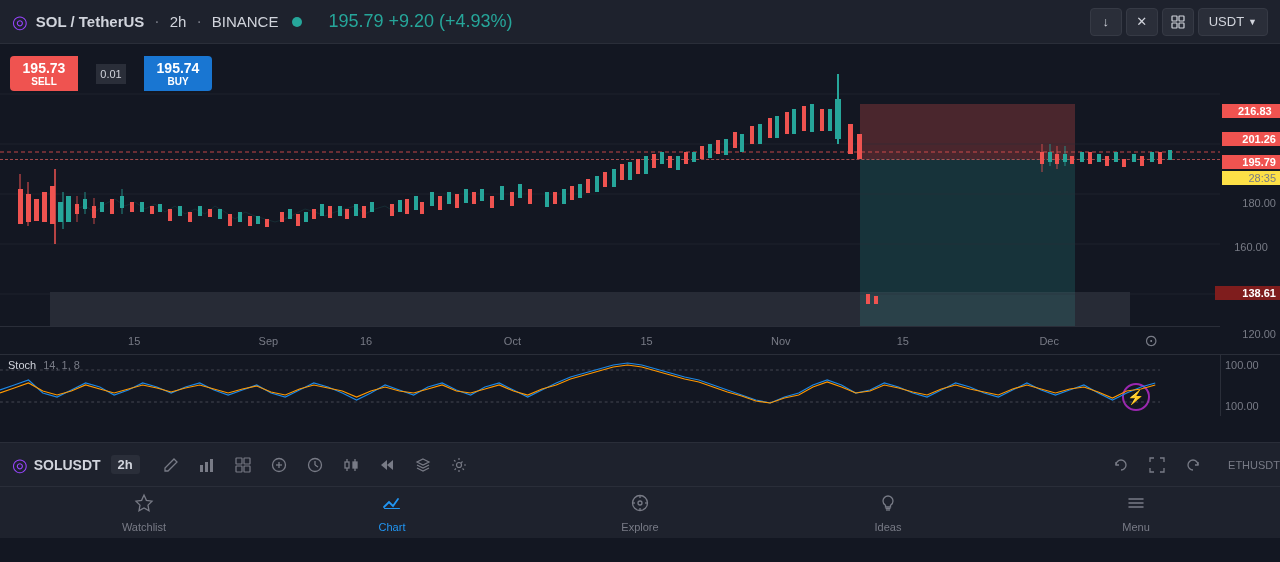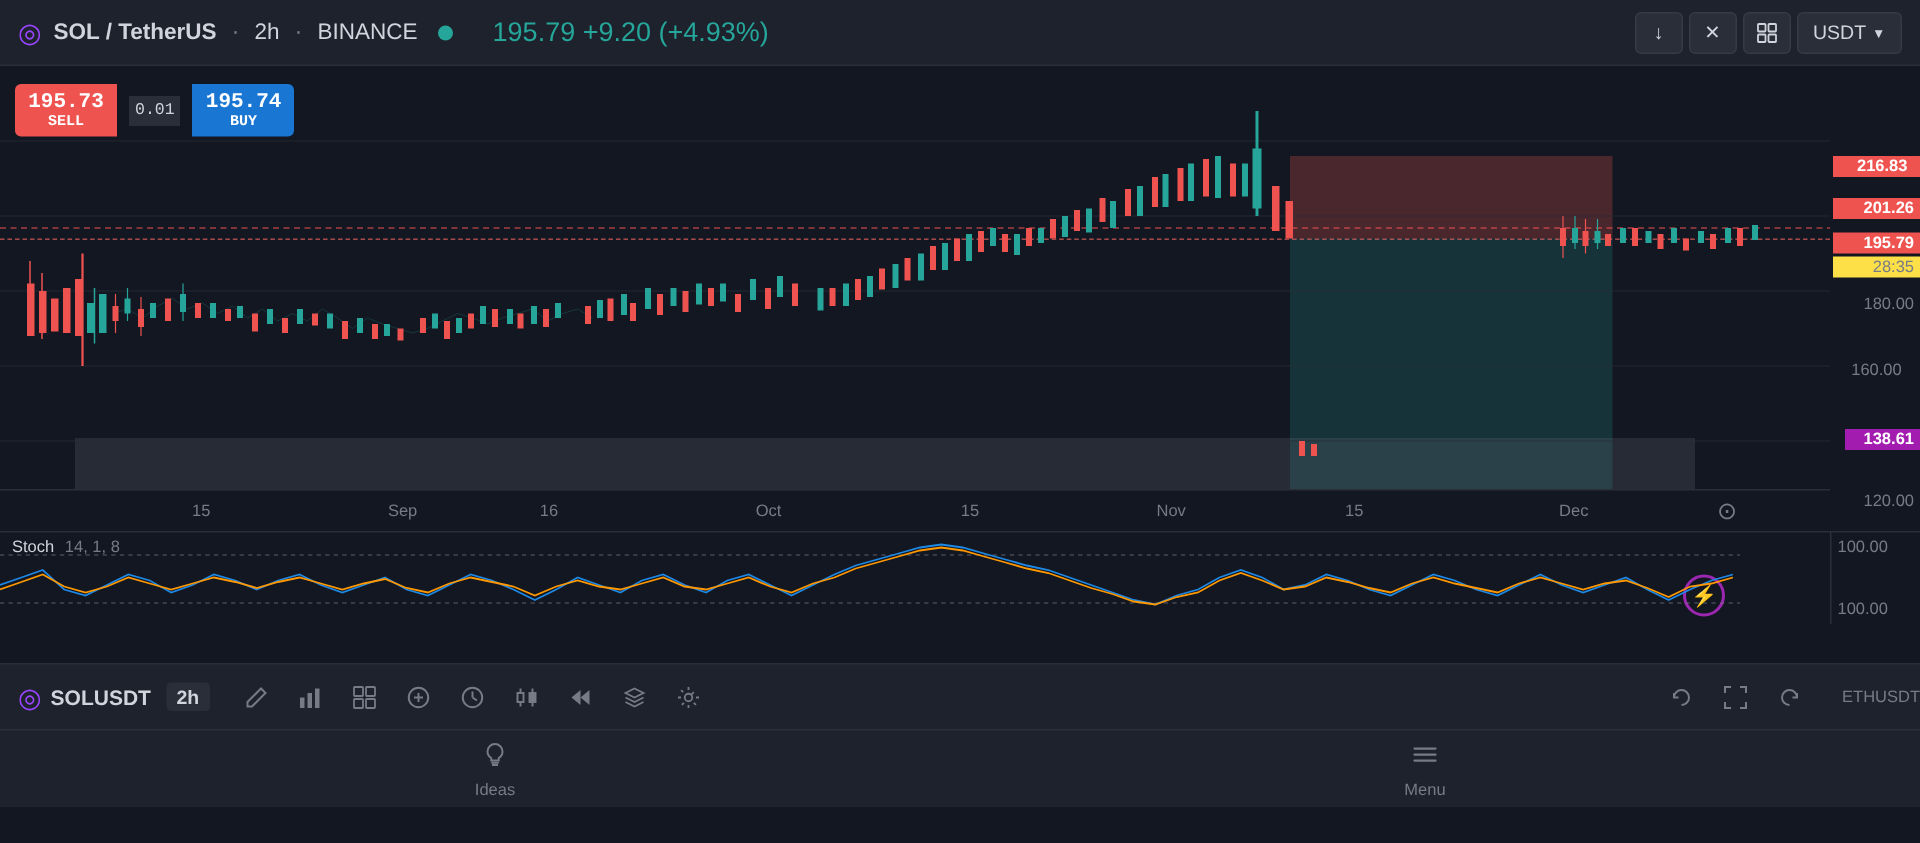--- a/index.html
+++ b/index.html
@@ -64,24 +64,23 @@
       background: #131722;
       overflow: hidden;
     }
 
     
     .price-overlay {
       position: absolute;
       top: 12px;
       left: 10px;
       display: flex;
-      gap: 8px;
+      gap: 18px;
       align-items: center;
       z-index: 10;
-      font-family: Liberation Mono, monospace;
     }
     .sell-btn {
       background: #ef5350;
       color: #fff;
       border: none;
       border-radius: 4px 0 0 4px;
       padding: 4px 8px;
       font-size: 13px;
       font-weight: 600;
       cursor: pointer;
@@ -551,21 +550,21 @@
     <line x1="1050" y1="100" x2="1050" y2="122" stroke="#26a69a" stroke-width="0.8"></line>
     <line x1="1065" y1="102" x2="1065" y2="122" stroke="#26a69a" stroke-width="0.8"></line>
   </svg>
 
   <div style="position:absolute;right:0;top:60px;background:#ef5350;color:#fff;font-size:11px;font-weight:600;padding:1px 16px;width:58px;text-align:right;">216.83</div>
   <div style="position:absolute;right:0;top:88px;background:#ef5350;color:#fff;font-size:11px;font-weight:600;padding:1px 4px;width:58px;text-align:right;">201.26</div>
   <div style="position:absolute;right:0;top:111px;background:#ef5350;color:#fff;font-size:11px;font-weight:600;padding:1px 4px;width:58px;text-align:right;">195.79</div>
   <div style="position:absolute;right:0;top:127px;background:#fde047;color:#787b86;font-size:11px;padding:1px 4px;width:58px;text-align:right;">28:35</div>
   <div style="position:absolute;right:0;top:152px;color:#787b86;font-size:11px;padding:1px 4px;width:58px;text-align:right;">180.00</div>
   <div style="position:absolute;right:0;top:196px;color:#787b86;font-size:11px;padding:1px 4px;width:58px;text-align:center;">160.00</div>
-  <div style="position:absolute;right:0;top:242px;background:#a21caf;color:#fff;font-size:11px;font-weight:600;padding:1px 4px;width:50px;text-align:right;">138.61</div>
+  <div style="position:absolute;right:0;top:242px;background:#7f1d1d;color:#fff;font-size:11px;font-weight:600;padding:1px 4px;width:65px;text-align:right;">138.61</div>
   <div style="position:absolute;right:0;top:283px;color:#787b86;font-size:11px;padding:1px 4px;width:58px;text-align:right;">120.00</div>
 
   <div class="time-axis">
     <span class="time-label" style="left:11%;">15</span>
     <span class="time-label" style="left:22%;">Sep</span>
     <span class="time-label" style="left:30%;">16</span>
     <span class="time-label" style="left:42%;">Oct</span>
     <span class="time-label" style="left:53%;">15</span>
     <span class="time-label" style="left:64%;">Nov</span>
     <span class="time-label" style="left:74%;">15</span>
@@ -694,22 +693,52 @@
       <path d="M13 8C13 5.24 10.76 3 8 3c-2.76 0-5 2.24-5 5s2.24 5 5 5" stroke="#787b86" stroke-width="1.3"></path>
       <polyline points="13,5 13,8 10,8" stroke="#787b86" stroke-width="1.3" fill="none"></polyline>
     </svg>
   </button>
 
   <span class="secondary-symbol" style="position:relative;bottom:auto;font-size:11px;color:#787b86;margin-left:4px;">ETHUSDT</span>
 </div>
 
 <div class="bottom-nav">
 
-
-
+  <div class="nav-item">
+    <span class="nav-icon">
+      <svg width="20" height="20" viewBox="0 0 20 20" fill="none">
+        <path d="M10 2L12.4 7.3L18 8.2L14 12.1L15 17.7L10 15L5 17.7L6 12.1L2 8.2L7.6 7.3L10 2Z" stroke="#787b86" stroke-width="1.3" fill="none"></path>
+      </svg>
+    </span>
+    <span class="nav-label">Watchlist</span>
+  </div>
+
+  <div class="nav-item active">
+    <span class="nav-icon">
+      <svg width="20" height="20" viewBox="0 0 20 20" fill="none">
+        <path d="M2 14L7 9L11 13L16 6" stroke="#2196f3" stroke-width="1.8" stroke-linecap="round"></path>
+        <rect x="2" y="15" width="16" height="1" fill="#2196f3" rx="0.5"></rect>
+      </svg>
+    </span>
+    <span class="nav-label">Chart</span>
+  </div>
+
+  <div class="nav-item">
+    <span class="nav-icon">
+      <svg width="20" height="20" viewBox="0 0 20 20" fill="none">
+        <circle cx="10" cy="10" r="7.5" stroke="#787b86" stroke-width="1.3"></circle>
+        <circle cx="10" cy="10" r="2" stroke="#787b86" stroke-width="1.3"></circle>
+        <line x1="10" y1="2.5" x2="10" y2="5" stroke="#787b86" stroke-width="1.3"></line>
+        <line x1="10" y1="15" x2="10" y2="17.5" stroke="#787b86" stroke-width="1.3"></line>
+        <line x1="2.5" y1="10" x2="5" y2="10" stroke="#787b86" stroke-width="1.3"></line>
+        <line x1="15" y1="10" x2="17.5" y2="10" stroke="#787b86" stroke-width="1.3"></line>
+      </svg>
+    </span>
+    <span class="nav-label">Explore</span>
+  </div>
 
   <div class="nav-item">
     <span class="nav-icon">
       <svg width="20" height="20" viewBox="0 0 20 20" fill="none">
         <path d="M10 3C7.24 3 5 5.24 5 8c0 1.86 1.01 3.48 2.5 4.35V14h5v-1.65C14 11.48 15 9.86 15 8c0-2.76-2.24-5-5-5Z" stroke="#787b86" stroke-width="1.3" fill="none"></path>
         <line x1="7.5" y1="15.5" x2="12.5" y2="15.5" stroke="#787b86" stroke-width="1.3"></line>
         <line x1="8" y1="17" x2="12" y2="17" stroke="#787b86" stroke-width="1.3"></line>
       </svg>
     </span>
     <span class="nav-label">Ideas</span>

